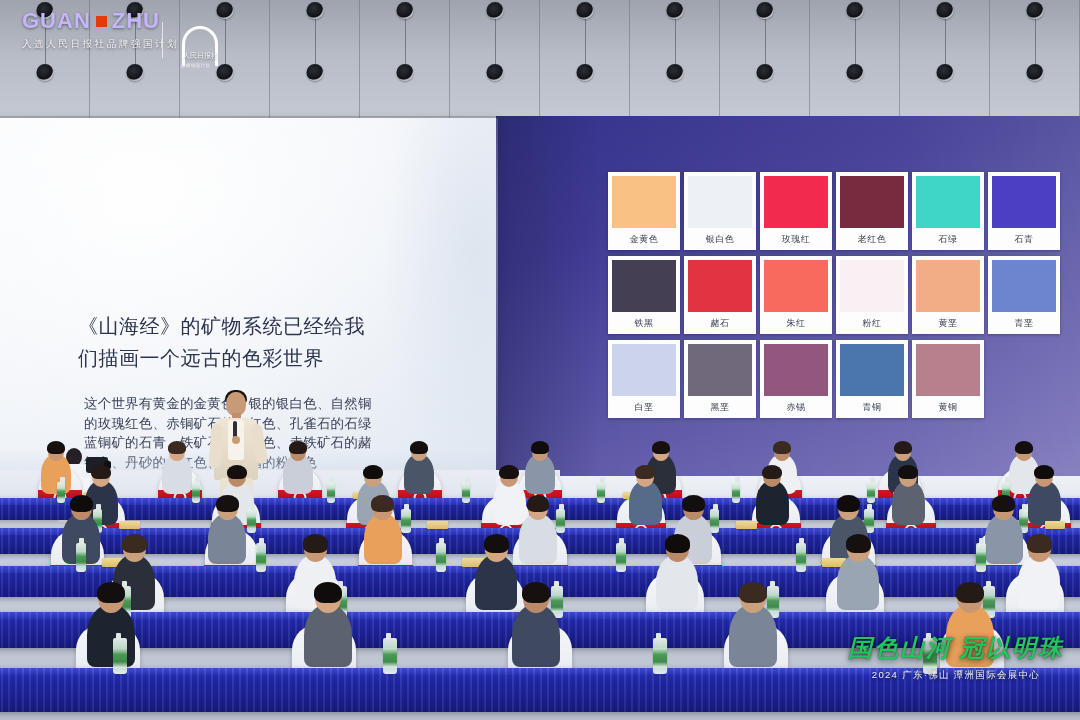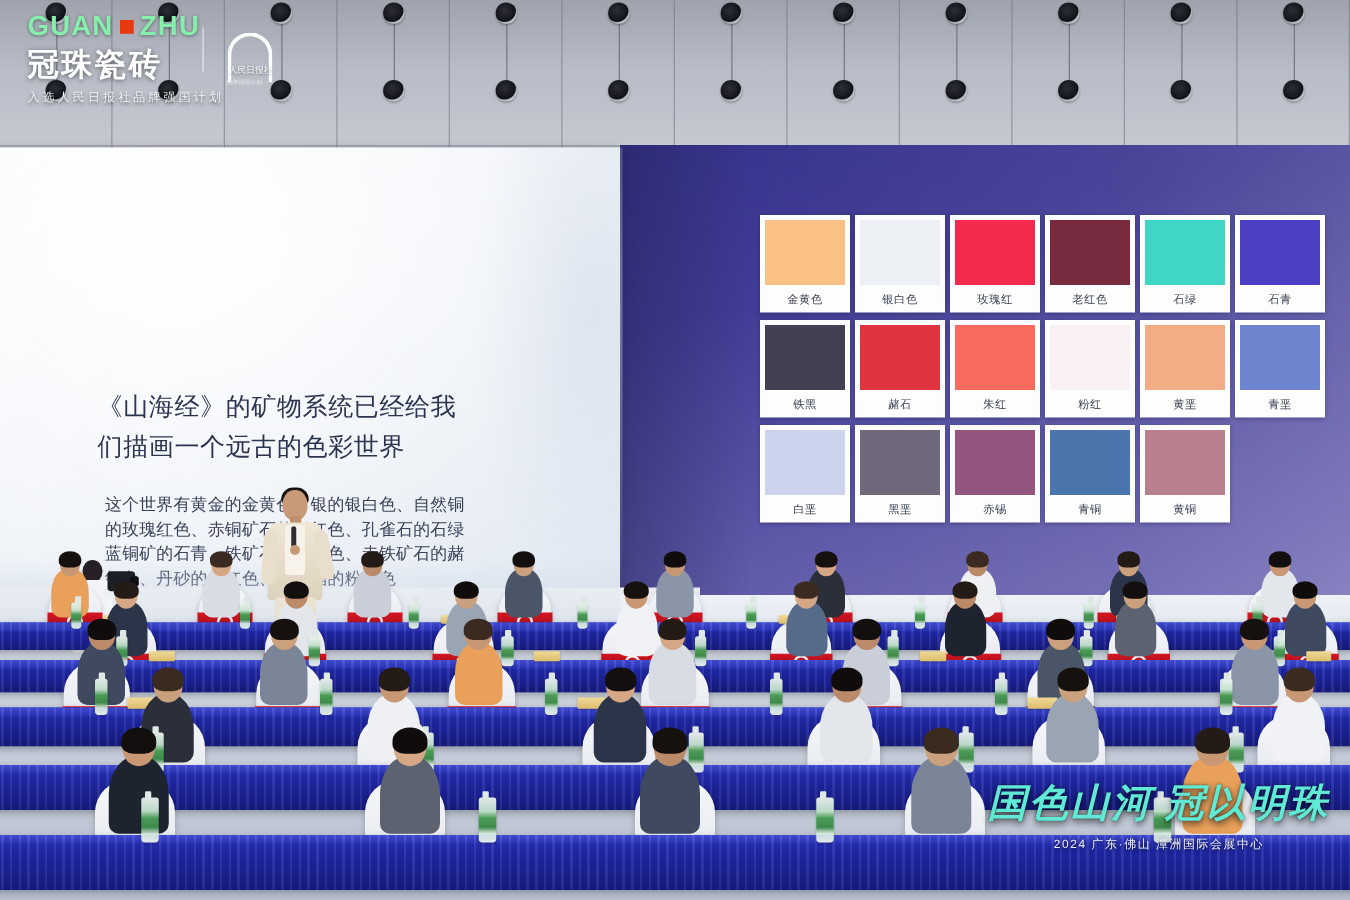--- a/index.html
+++ b/index.html
@@ -175,35 +175,35 @@
   .nameplate {
     position:absolute; width:30px; height:11px;
     background:linear-gradient(180deg,#f0d99a,#ddbd6c);
     border-radius:1px; box-shadow:0 1px 2px rgba(0,0,0,.25);
   }
 
   
   .watermark { position:absolute; right:16px; bottom:38px; text-align:center; z-index:40; }
   .wm-main {
     font-family:"Liberation Serif", serif;
-    font-size:31px; font-weight:bold; color:#5eead4; letter-spacing:2px;
+    font-size:24px; font-weight:bold; color:#22c55e; letter-spacing:2px;
     font-style:italic;
     text-shadow:0 2px 6px rgba(0,0,0,.7), 0 0 2px rgba(0,0,0,.5);
     white-space:nowrap;
   }
   .wm-sub {
     margin-top:5px; font-size:9.5px; color:#f0f0f4; letter-spacing:1.3px;
     text-shadow:0 1px 4px rgba(0,0,0,.8); white-space:nowrap;
   }
 
   
   .brand { position:absolute; left:22px; top:8px; z-index:60; width:200px; }
   .brand-row1 { display:flex; align-items:center; gap:5px; }
   .brand-en {
-    font-size:22px; font-weight:bold; color:#86efac; letter-spacing:1px;
+    font-size:22px; font-weight:bold; color:#c4b5fd; letter-spacing:1px;
     font-family:"Liberation Sans", sans-serif;
     text-shadow:0 1px 3px rgba(0,0,0,.45);
   }
   .brand-dot { width:11px; height:11px; background:#e8380d; display:inline-block; }
   .brand-cn {
     margin-top:1px; font-size:25px; font-weight:bold; color:#ffffff;
     font-family:"Liberation Serif", serif; letter-spacing:2px;
     text-shadow:0 1px 4px rgba(0,0,0,.5);
   }
   .brand-tag {
@@ -714,21 +714,20 @@
     <div class="wm-main">国色山河 冠以明珠</div>
     <div class="wm-sub">2024 广东·佛山 潭洲国际会展中心</div>
   </div>
 
   <div class="brand">
     <div class="brand-row1">
       <span class="brand-en">GUAN</span>
       <span class="brand-dot"></span>
       <span class="brand-en">ZHU</span>
     </div>
-    <div class="brand-cn">冠珠瓷砖</div>
     <div class="brand-tag">入选人民日报社品牌强国计划</div>
     <div class="brand-div"></div>
     <div class="brand-rp">
       <div class="rp-arch"></div>
       <div class="rp-name">人民日报社</div>
       <div class="rp-sub">品牌强国计划</div>
     </div>
   </div>
 
 </div>

